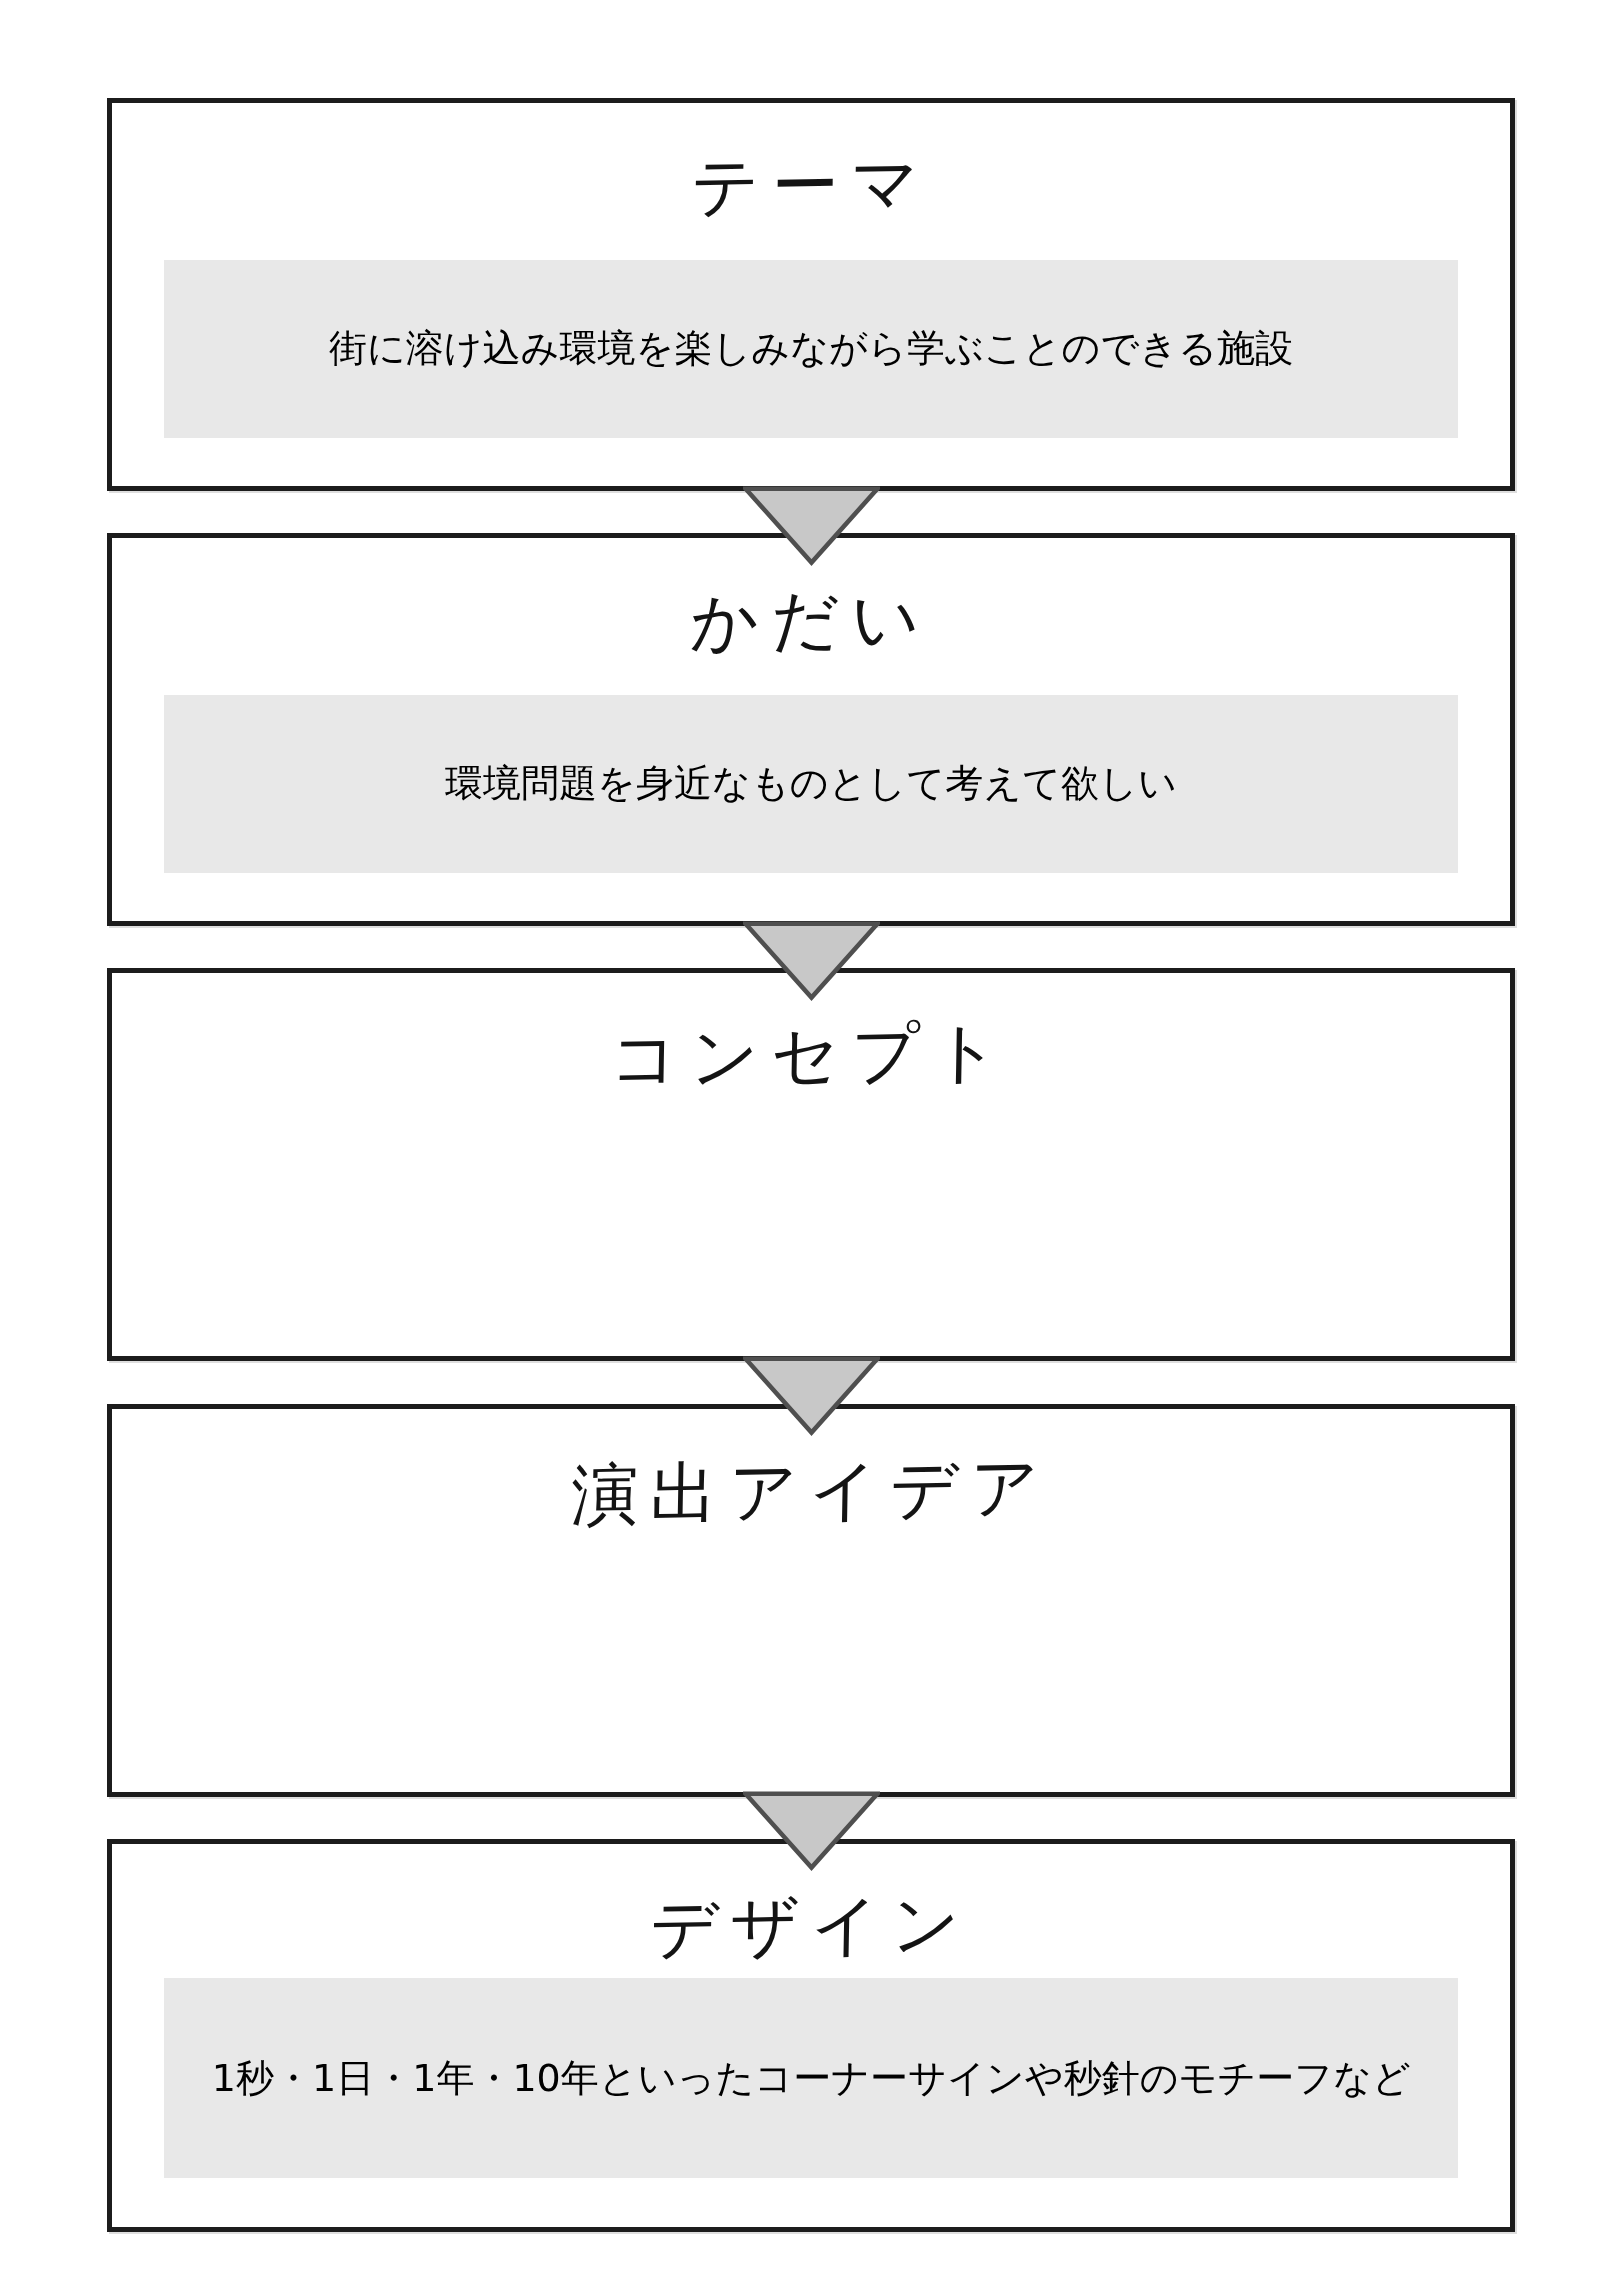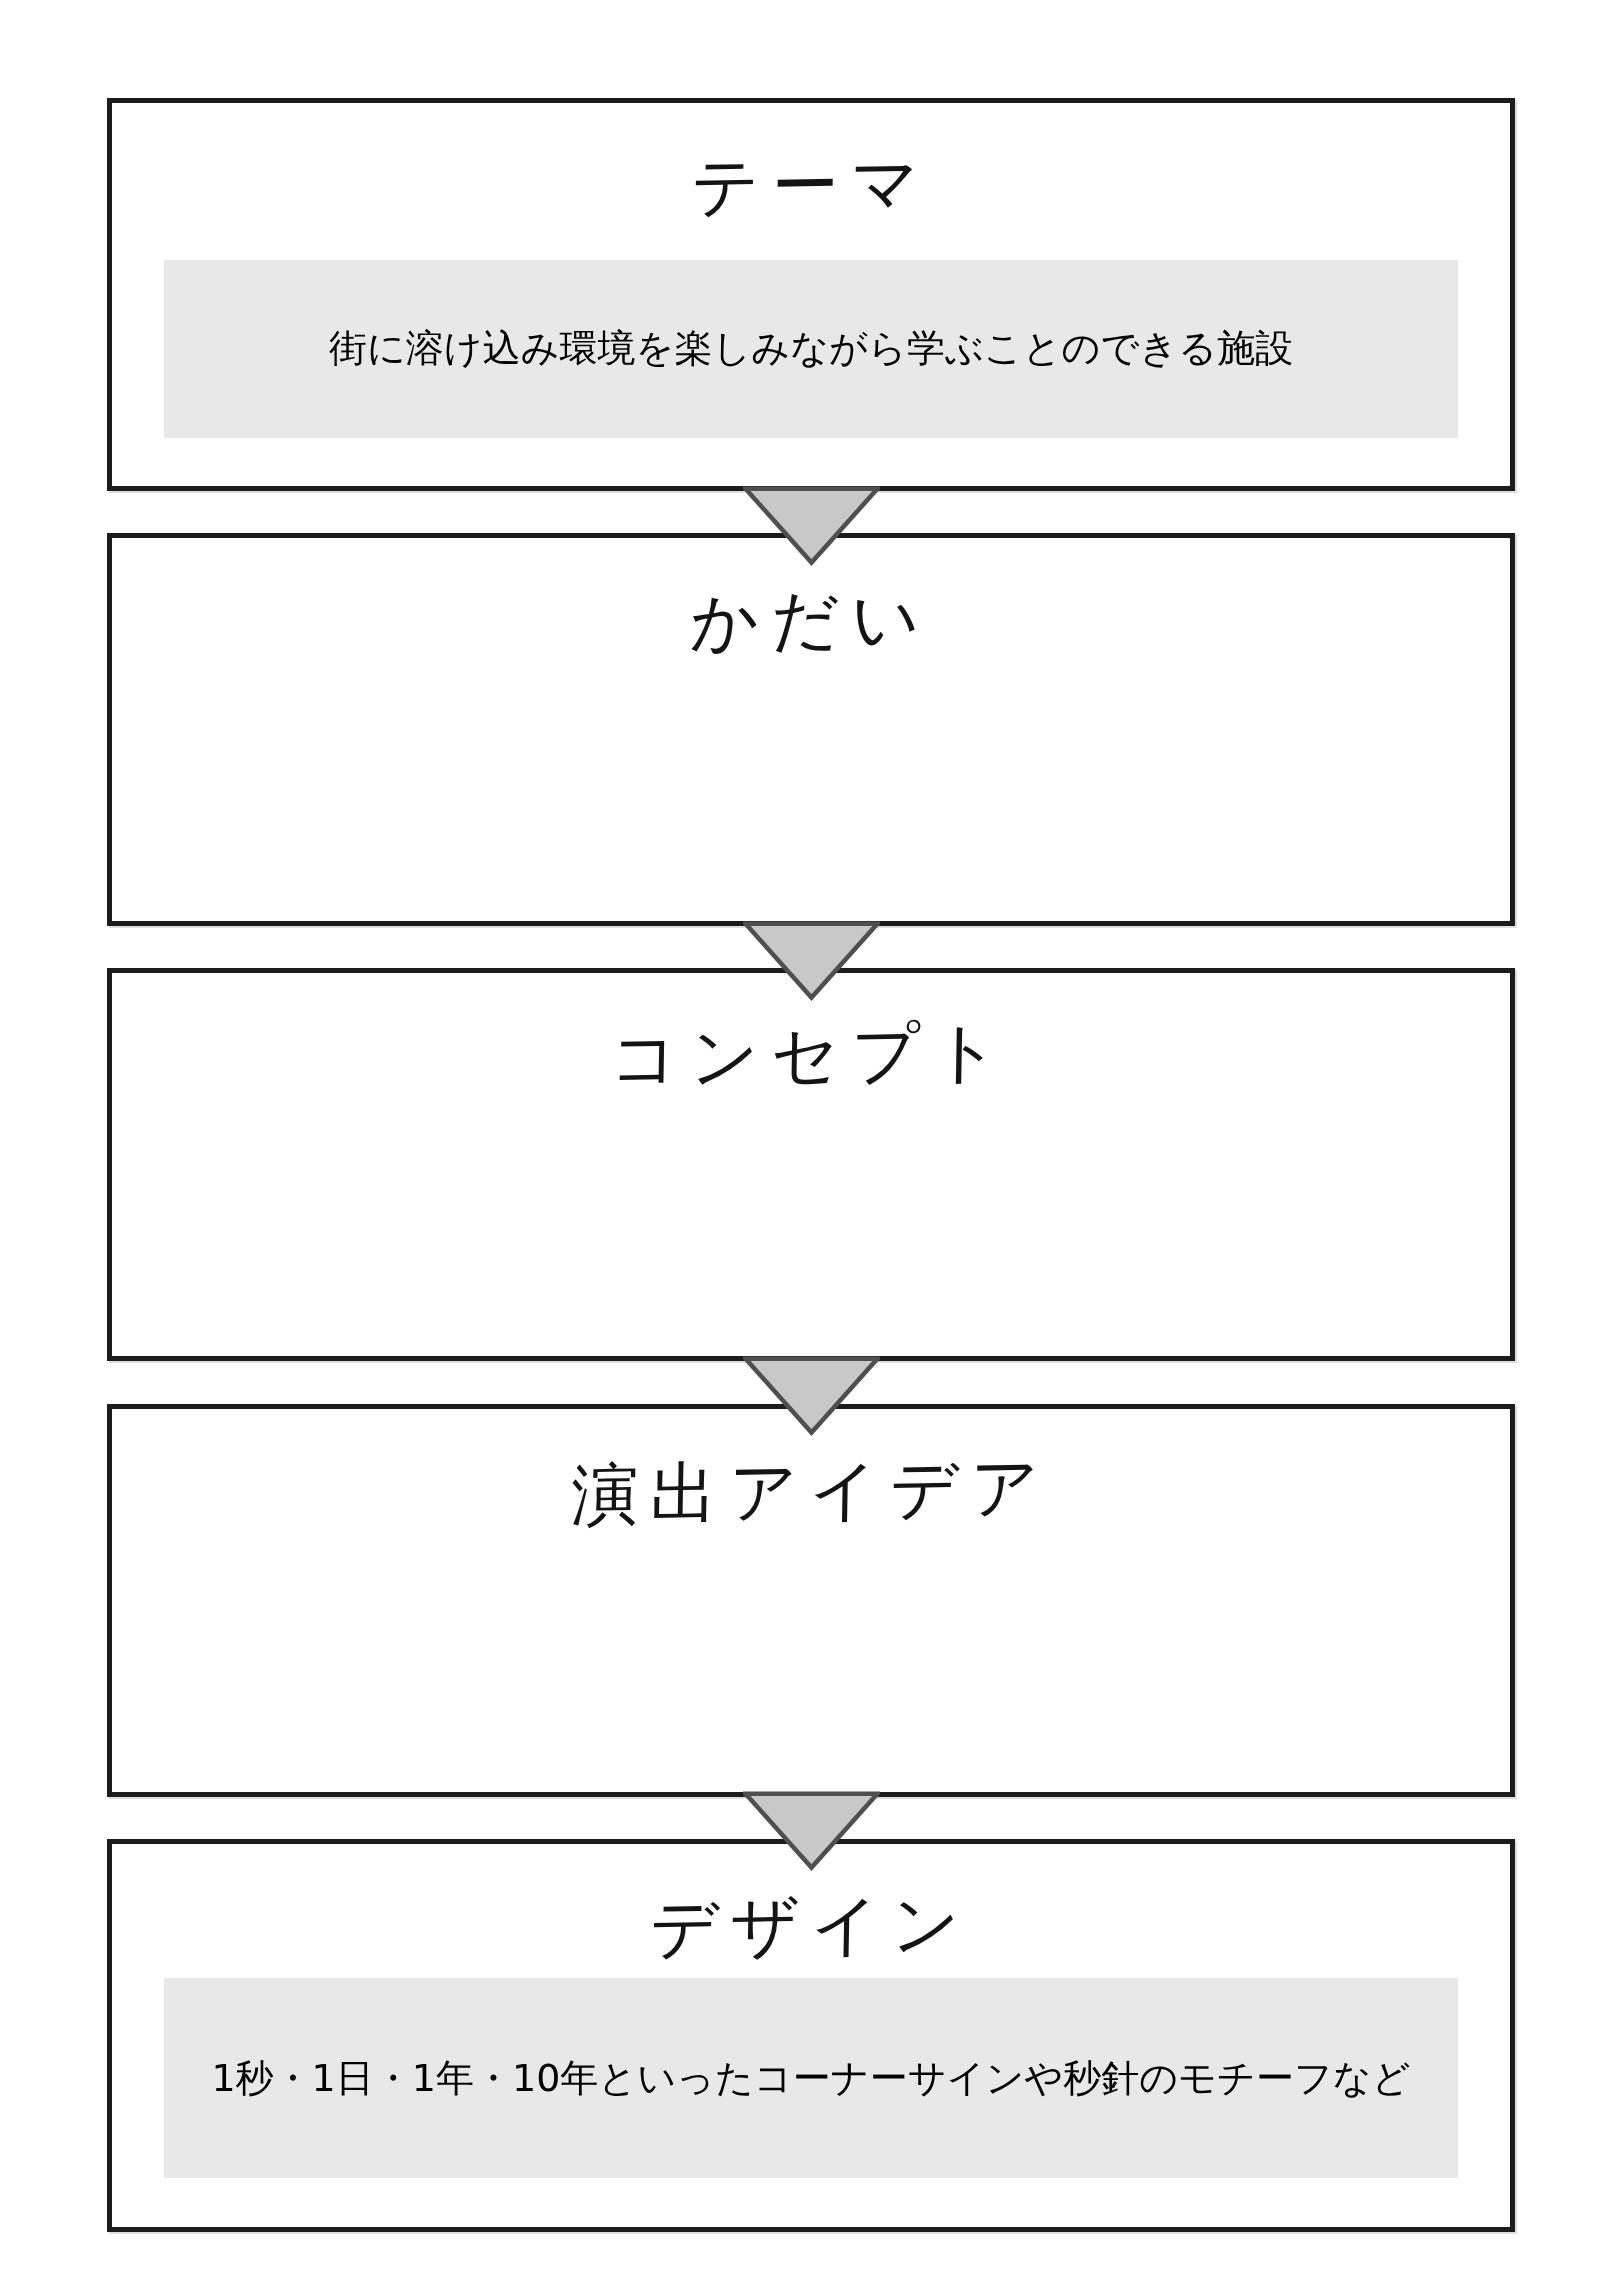--- a/index.html
+++ b/index.html
@@ -57,21 +57,21 @@
   .step-body {
     font-size: 38px;
     line-height: 1.45;
     color: #000;
     white-space: nowrap;
     text-align: center;
   }
   .step-panel.two-line {
     top: 134px;
     height: 200px;
-    align-items: center;
+    align-items: flex-end;
     padding: 0 47px;
   }
   .step-panel.two-line .step-body {
     text-align: left;
     line-height: 1.95;
   }
   .flow-arrow {
     position: absolute;
     left: 743px;
     width: 137px;
@@ -95,20 +95,23 @@
 </section>
 
 <div class="flow-arrow" style="top:486px;">
   <svg viewBox="0 0 210 122" xmlns="http://www.w3.org/2000/svg" aria-hidden="true">
     <polygon points="4,4 206,4 105,117" fill="#c8c8c8" stroke="#4f4f4f" stroke-width="7" stroke-linejoin="miter"></polygon>
   </svg>
 </div>
 
 <section class="flow-box" style="top:533px;">
   <div class="step-title">かだい</div>
+  <div class="step-panel">
+    <div class="step-body">環境問題を身近なものとして考えて欲しい</div>
+  </div>
 </section>
 
 <div class="flow-arrow" style="top:921px;">
   <svg viewBox="0 0 210 122" xmlns="http://www.w3.org/2000/svg" aria-hidden="true">
     <polygon points="4,4 206,4 105,117" fill="#c8c8c8" stroke="#4f4f4f" stroke-width="7" stroke-linejoin="miter"></polygon>
   </svg>
 </div>
 
 <section class="flow-box" style="top:968px;">
   <div class="step-title">コンセプト</div>

